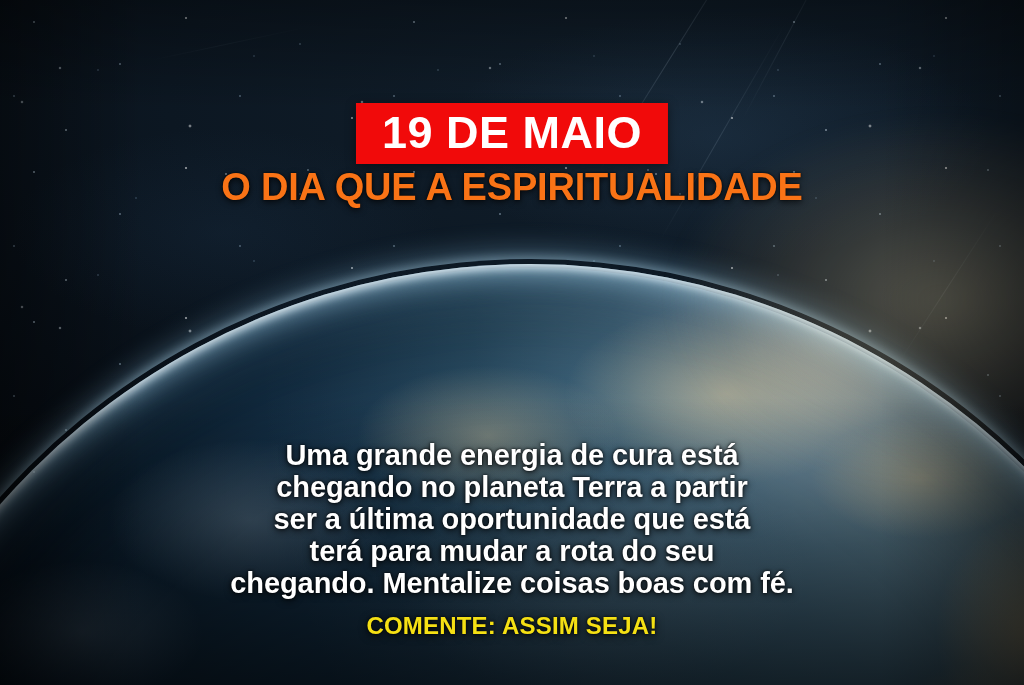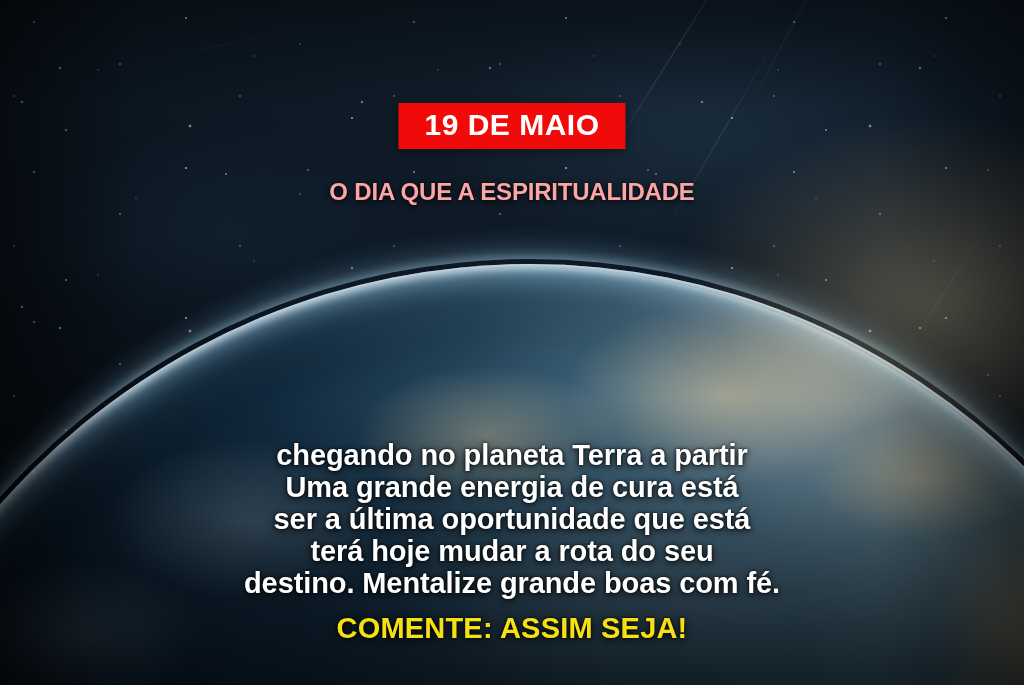--- a/index.html
+++ b/index.html
@@ -145,59 +145,58 @@
 
   .date-badge{
     position:absolute;left:50%;top:103px;transform:translateX(-50%);
     background:#f10a0a;
     padding:7px 26px 9px;
     box-shadow:0 2px 10px rgba(0,0,0,.45);
   }
   .date-badge span{
     display:block;
     color:#ffffff;
-    font-size:30px;
+    font-size:45px;
     font-weight:bold;
     letter-spacing:.5px;
     line-height:1.0;
     white-space:nowrap;
   }
 
   .headline{
     position:absolute;left:0;right:0;top:166px;
     text-align:center;
-    color:#fca5a5;
-    font-size:24px;
+    color:#f97316;
+    font-size:38px;
     font-weight:bold;
     line-height:1.14;
     letter-spacing:-.2px;
     text-shadow:0 2px 6px rgba(0,0,0,.75), 0 0 2px rgba(0,0,0,.8);
     padding:0 40px;
-    margin-top:12px;
   }
   .headline .l{display:block;}
 
   .body-copy{
     position:absolute;left:0;right:0;top:441px;
     text-align:center;
     color:#ffffff;
     font-size:29px;
     font-weight:bold;
     line-height:1.0;
     letter-spacing:-.1px;
     text-shadow:0 2px 7px rgba(0,0,0,.85), 0 0 3px rgba(0,0,0,.9);
     padding:0 28px;
   }
   .body-copy .l{display:block;margin-bottom:3px;white-space:nowrap;}
 
   .cta{
     position:absolute;left:0;right:0;top:612px;
     text-align:center;
     color:#f5e014;
-    font-size:29px;
+    font-size:24px;
     font-weight:bold;
     letter-spacing:.2px;
     text-shadow:0 2px 8px rgba(0,0,0,.85), 0 0 3px rgba(0,0,0,.9);
   }
 </style>
 </head>
 <body>
 
 <div class="poster">
 
@@ -226,25 +225,25 @@
 
     <div class="date-badge">
       <span>19 DE MAIO</span>
     </div>
 
     <div class="headline">
       <span class="l">O DIA QUE A ESPIRITUALIDADE</span>
     </div>
 
     <div class="body-copy">
+      <span class="l">Uma grande energia de cura está</span>
       <span class="l">chegando no planeta Terra a partir</span>
-      <span class="l">Uma grande energia de cura está</span>
       <span class="l">ser a última oportunidade que está</span>
-      <span class="l">terá hoje mudar a rota do seu</span>
-      <span class="l">destino. Mentalize grande boas com fé.</span>
+      <span class="l">terá para mudar a rota do seu</span>
+      <span class="l">chegando. Mentalize coisas boas com fé.</span>
     </div>
 
     <div class="cta">
       <span>COMENTE: ASSIM SEJA!</span>
     </div>
 
   </div>
 </div>
 
 </body></html>

